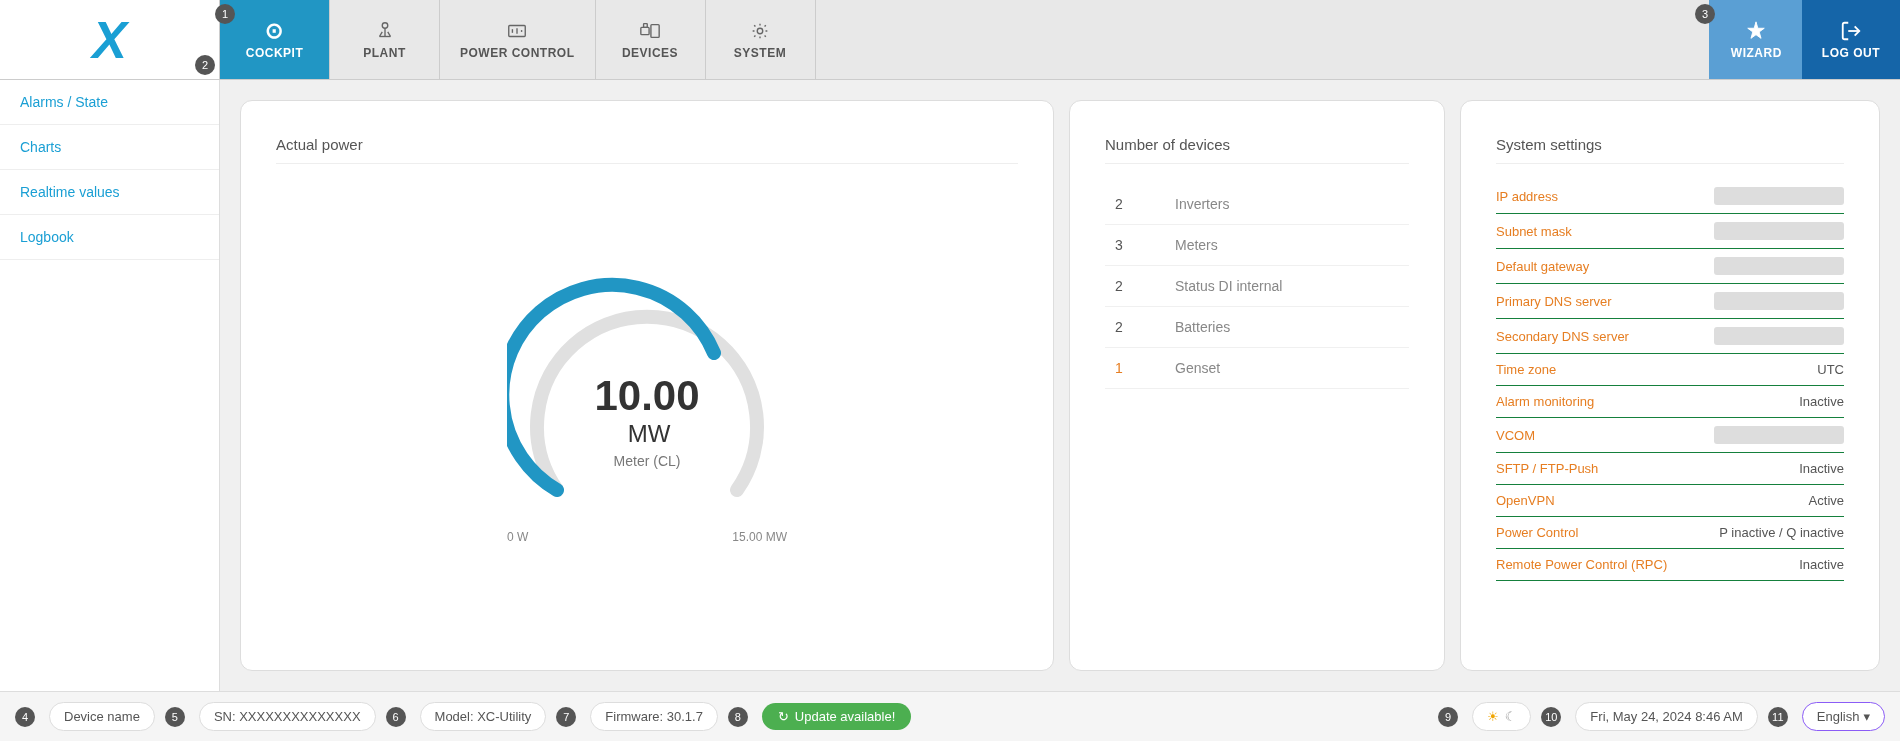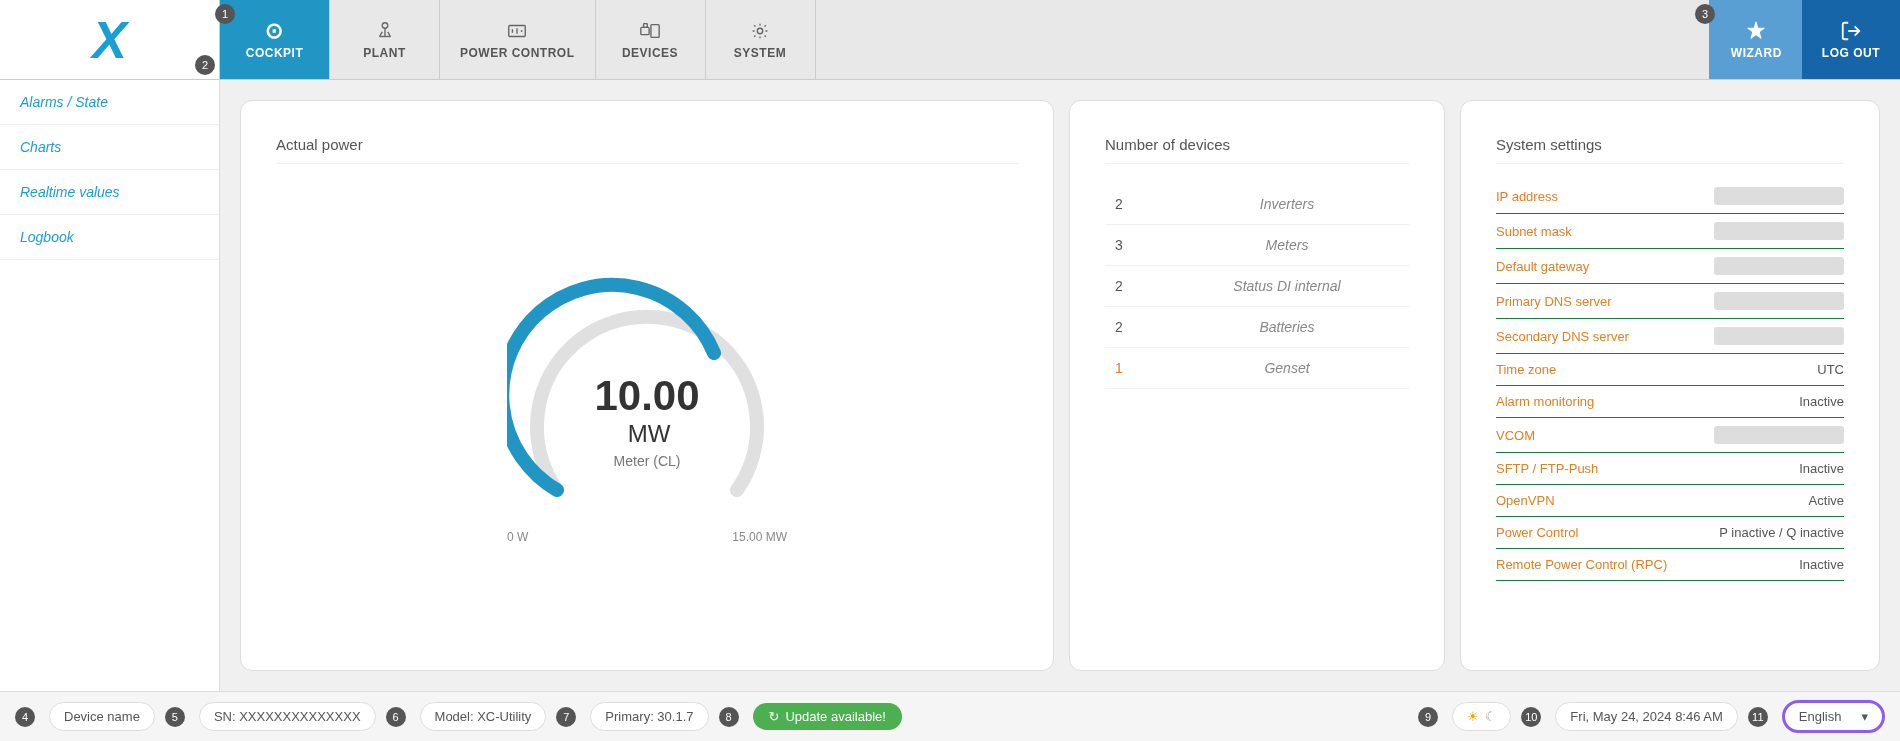--- a/index.html
+++ b/index.html
@@ -136,21 +136,20 @@
       flex-direction: column;
       flex-shrink: 0;
     }
     .sidebar-item {
       padding: 14px 20px;
       cursor: pointer;
       font-size: 14px;
       color: #1a9fd4;
       border-bottom: 1px solid #eee;
       font-weight: 500;
-      font-style: italic;
     }
 
     
     .panels-area {
       flex: 1;
       display: flex;
       gap: 0;
       padding: 20px;
       background: #f0f0f0;
       overflow: hidden;
@@ -242,22 +241,21 @@
     .devices-table td {
       padding: 12px 10px;
       font-size: 14px;
     }
     .devices-table td:first-child {
       width: 60px;
       color: #555;
     }
     .devices-table td:last-child {
       color: #888;
-      text-align: center;
-      font-style: italic;
+      text-align: left;
     }
     .highlight-row td:first-child {
       color: #e67e22 !important;
     }
 
     
     .settings-table {
       width: 100%;
     }
     .settings-row {
@@ -340,28 +338,28 @@
     .footer-datetime {
       background: white;
       border: 1px solid #ddd;
       border-radius: 20px;
       padding: 6px 14px;
       font-size: 13px;
       color: #555;
     }
     .footer-lang {
       background: white;
-      border: 3px solid #8b5cf6;
+      border: 1px solid #8b5cf6;
       border-radius: 20px;
       padding: 6px 14px;
       font-size: 13px;
       color: #555;
       display: flex;
       align-items: center;
-      gap: 20px;
+      gap: 4px;
     }
     .theme-toggle {
       display: flex;
       align-items: center;
       background: white;
       border: 1px solid #ddd;
       border-radius: 20px;
       padding: 6px 14px;
       gap: 6px;
     }
@@ -562,21 +560,21 @@
   <span class="badge-footer">5</span>
   <div class="footer-item">
     <span>SN: XXXXXXXXXXXXXX</span>
   </div>
   <span class="badge-footer">6</span>
   <div class="footer-item">
     <span>Model: XC-Utility</span>
   </div>
   <span class="badge-footer">7</span>
   <div class="footer-item">
-    <span>Primary: 30.1.7</span>
+    <span>Firmware: 30.1.7</span>
   </div>
   <span class="badge-footer">8</span>
   <button class="update-btn">
     <span>↻</span>
     <span>Update available!</span>
   </button>
 
   <div class="footer-right">
     <span class="badge-footer">9</span>
     <div class="theme-toggle">

